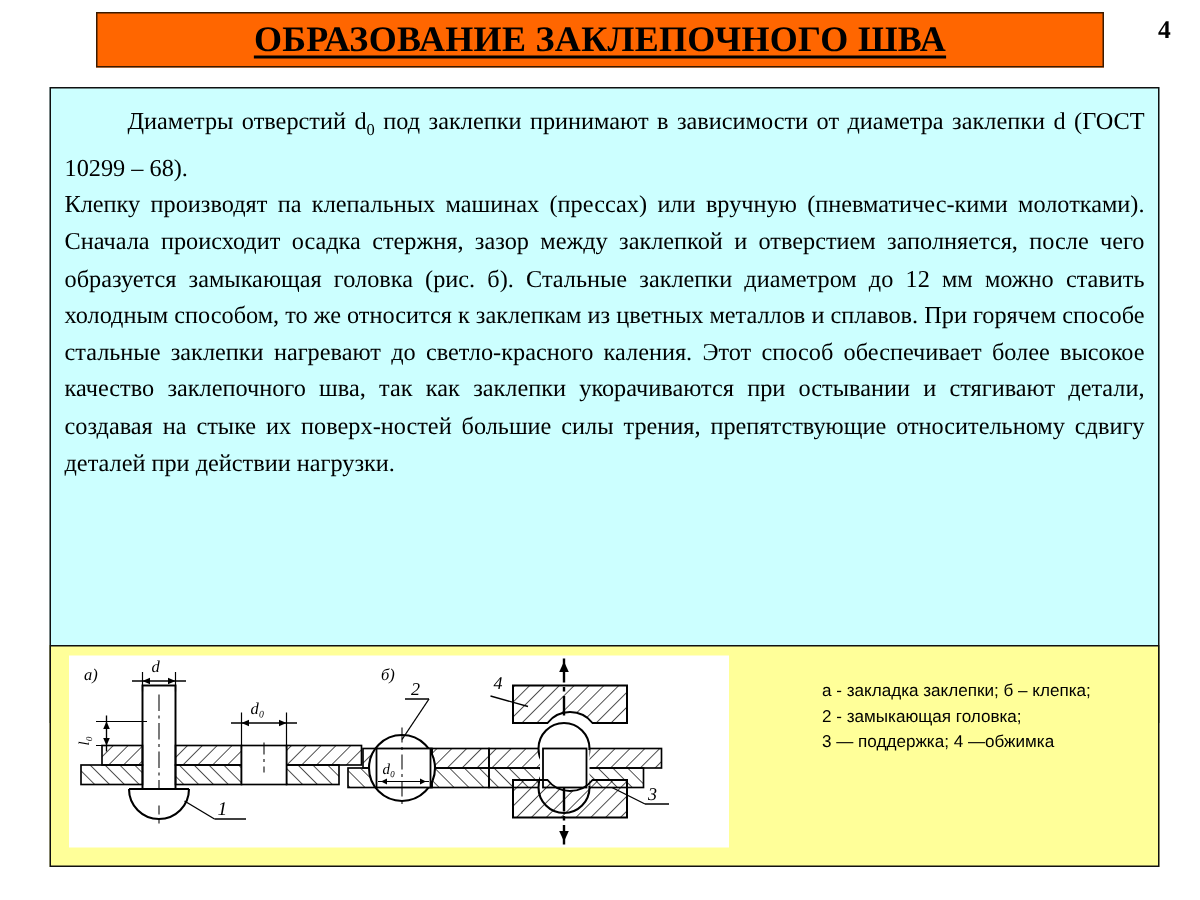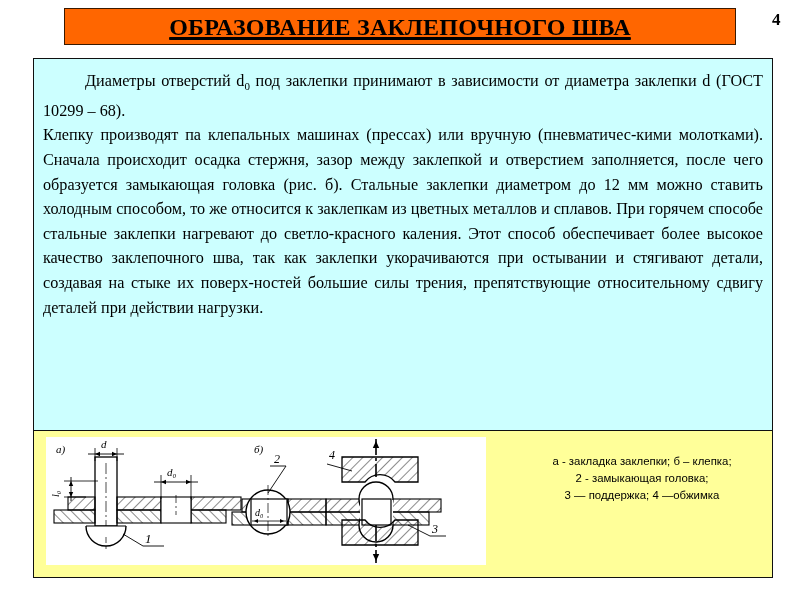--- a/index.html
+++ b/index.html
@@ -29,21 +29,20 @@
     left: 64px;
     top: 8px;
     width: 672px;
     height: 37px;
     background: #FF6600;
     border: 1px solid #3a1a00;
     box-sizing: border-box;
     display: flex;
     align-items: center;
     justify-content: center;
-    text-decoration: underline;
   }
   #title-text {
     font-family: "Liberation Serif", serif;
     font-weight: bold;
     font-size: 24px;
     line-height: 1;
     color: #000000;
     letter-spacing: 0.2px;
     text-decoration: underline;
     text-underline-offset: 3px;
@@ -102,24 +101,23 @@
   #figure-area {
     position: absolute;
     left: 12px;
     top: 6px;
     width: 440px;
     height: 128px;
     background: #FFFFFF;
   }
   #legend {
     position: absolute;
-    left: 488px;
+    left: 514px;
     top: 22px;
     width: 240px;
-    text-align: center;
   }
   .legend-line {
     font-family: "Liberation Sans", sans-serif;
     font-size: 11.4px;
     line-height: 17.2px;
     color: #000000;
     white-space: nowrap;
   }
 
   svg { display: block; }

